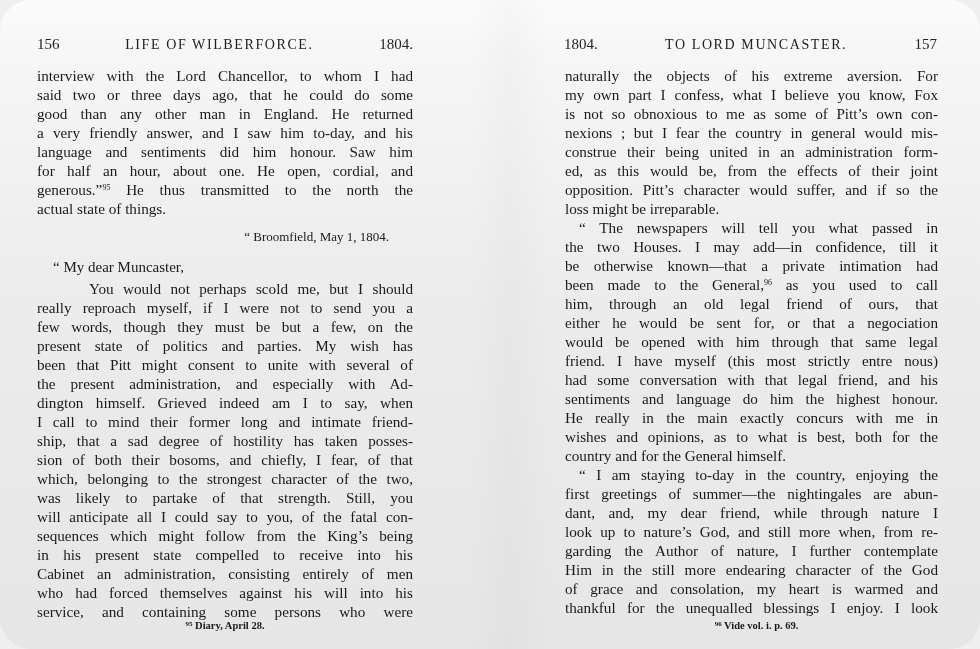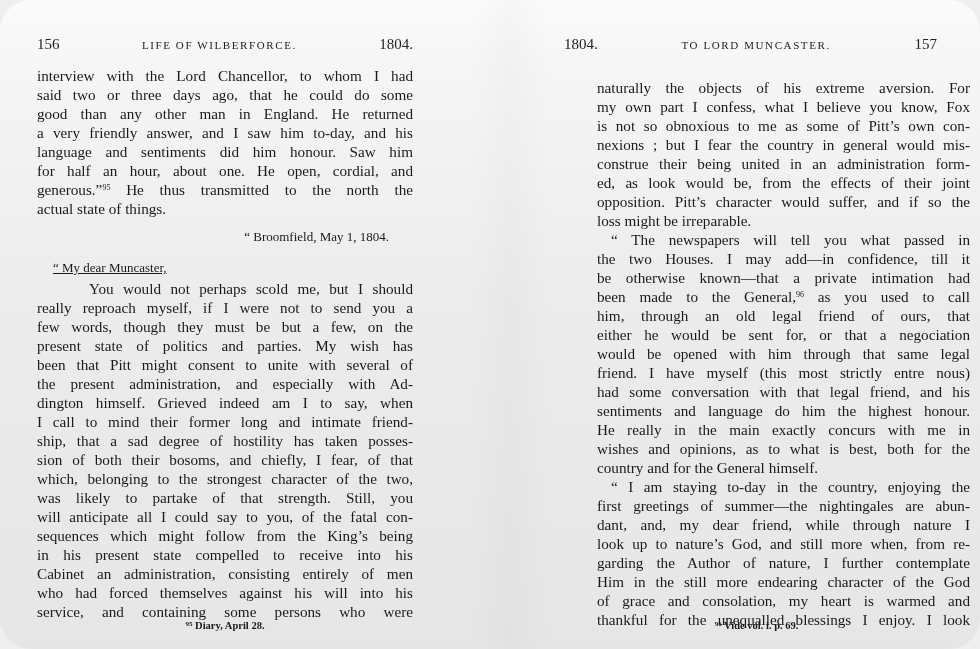--- a/index.html
+++ b/index.html
@@ -26,42 +26,42 @@
     }
     .running-head {
       position: absolute; top: 36px;
       font-family: "Liberation Serif", serif;
       font-size: 15px; color: #222;
       display: flex; justify-content: space-between; align-items: baseline;
     }
     .page.left .running-head { left: 37px; width: 376px; }
     .page.right .running-head { left: 74px; width: 373px; }
     .running-head .title {
-      font-size: 11px; letter-spacing: 1.6px; text-transform: uppercase;
+      font-size: 14px; letter-spacing: 1.6px; text-transform: uppercase;
     }
     .body {
       position: absolute;
       font-family: "Liberation Serif", serif;
       font-size: 15.2px; line-height: 19px;
       text-align: justify; text-align-last: justify;
     }
     .page.left .body { left: 37px; top: 66px; width: 376px; }
-    .page.right .body { left: 75px; top: 78px; width: 373px; margin-left: 32px; }
+    .page.right .body { left: 75px; top: 66px; width: 373px; }
     .line { display: block; white-space: nowrap; text-align: justify; text-align-last: justify; height: 19px; }
     .line.last { text-align-last: left; }
     .line.indent { padding-left: 14px; }
     .line.bigindent { padding-left: 52px; }
     .dateline {
       display: block; text-align: center; font-size: 13px; height: 19px;
       padding-right: 24px; margin-top: 9px; margin-bottom: 12px;
       text-align-last: right;
     }
     .salutation {
       display: block; text-align-last: left; padding-left: 16px;
-      font-size: 13px; height: 21px; text-decoration: underline;
+      font-size: 15px; height: 21px;
     }
     sup { font-size: 8px; vertical-align: 5px; line-height: 0; }
     .footnote {
       position: absolute; top: 620px;
       font-family: "Liberation Serif", serif;
       font-size: 10.5px; text-align: center; font-weight: bold;
     }
     .page.left .footnote { left: 37px; width: 376px; }
     .page.right .footnote { left: 80px; width: 373px; }
     .footnote sup { font-size: 7px; vertical-align: 3px; }
@@ -121,21 +121,21 @@
       <span class="title">TO LORD MUNCASTER.</span>
       <span>157</span>
     </div>
 
     <div class="body">
       <span class="line">naturally the objects of his extreme aversion.  For</span>
       <span class="line">my own part I confess, what I believe you know, Fox</span>
       <span class="line">is not so obnoxious to me as some of Pitt’s own con-</span>
       <span class="line">nexions ; but I fear the country in general would mis-</span>
       <span class="line">construe their being united in an administration form-</span>
-      <span class="line">ed, as look would be, from the effects of their joint</span>
+      <span class="line">ed, as this would be, from the effects of their joint</span>
       <span class="line">opposition.  Pitt’s character would suffer, and if so the</span>
       <span class="line last">loss might be irreparable.</span>
 
       <span class="line indent">“ The newspapers will tell you what passed in</span>
       <span class="line">the two Houses.  I may add—in confidence, till it</span>
       <span class="line">be otherwise known—that a private intimation had</span>
       <span class="line"><span>been made to the General,</span><sup>96</sup><span> as you used to call</span></span>
       <span class="line">him, through an old legal friend of ours, that</span>
       <span class="line">either he would be sent for, or that a negociation</span>
       <span class="line">would be opened with him through that same legal</span>

